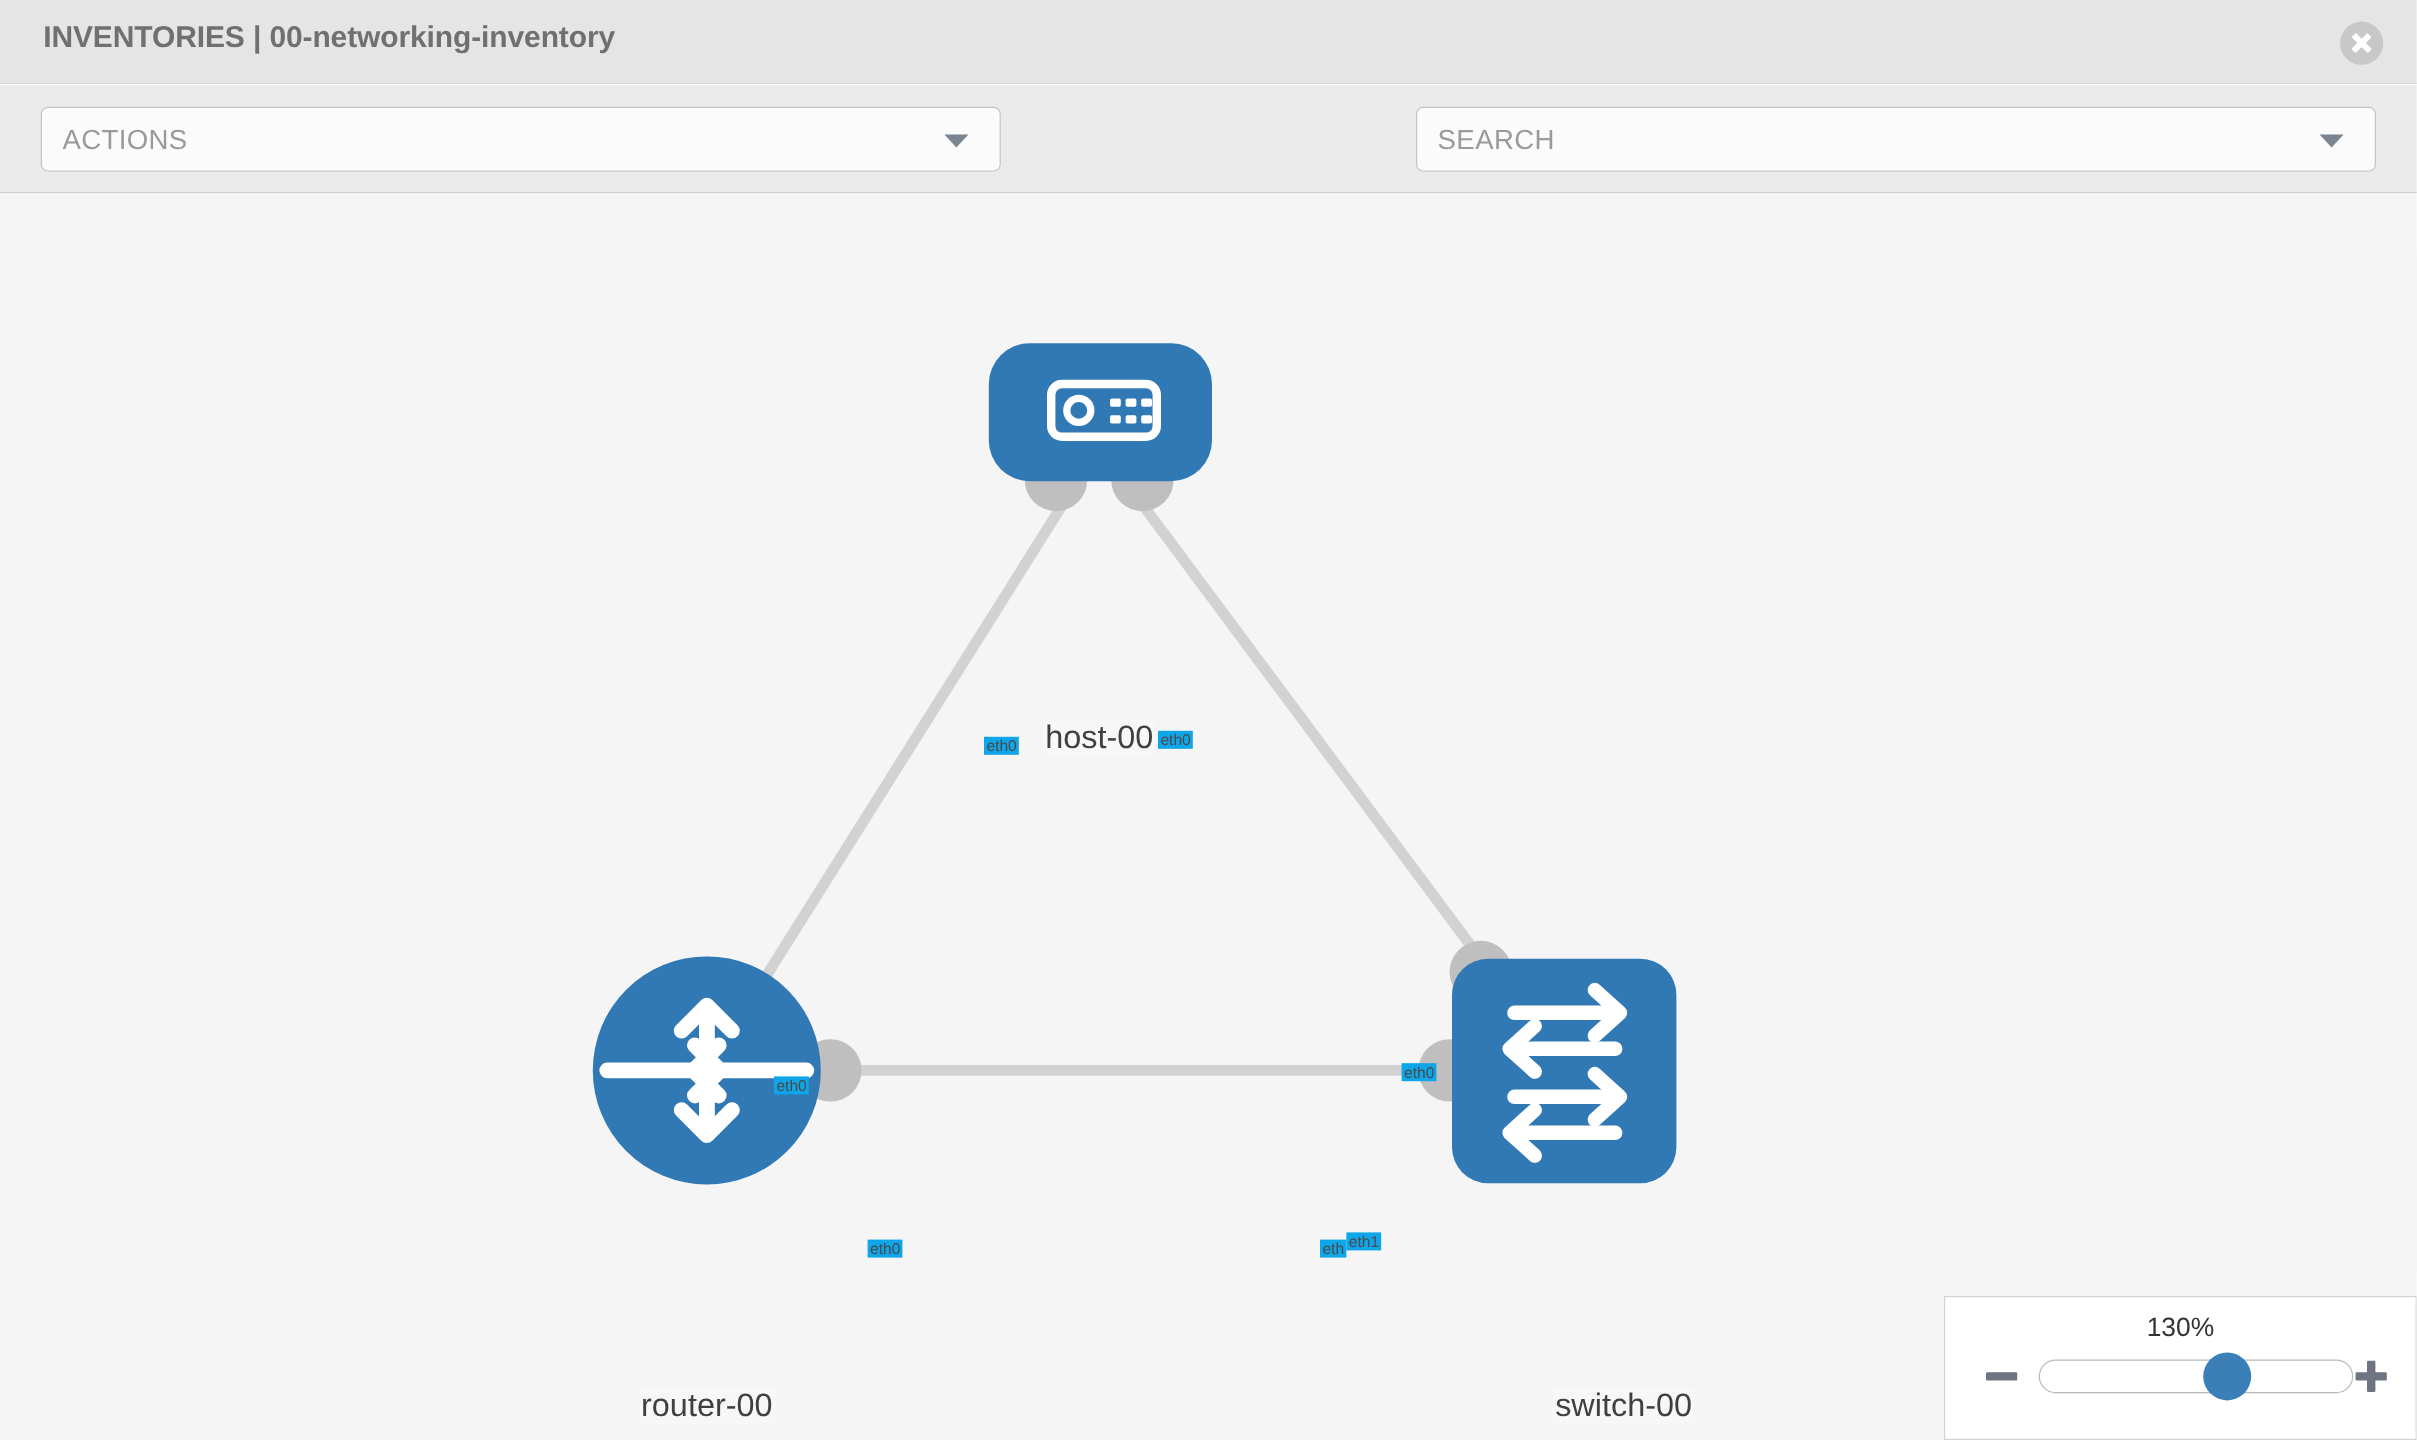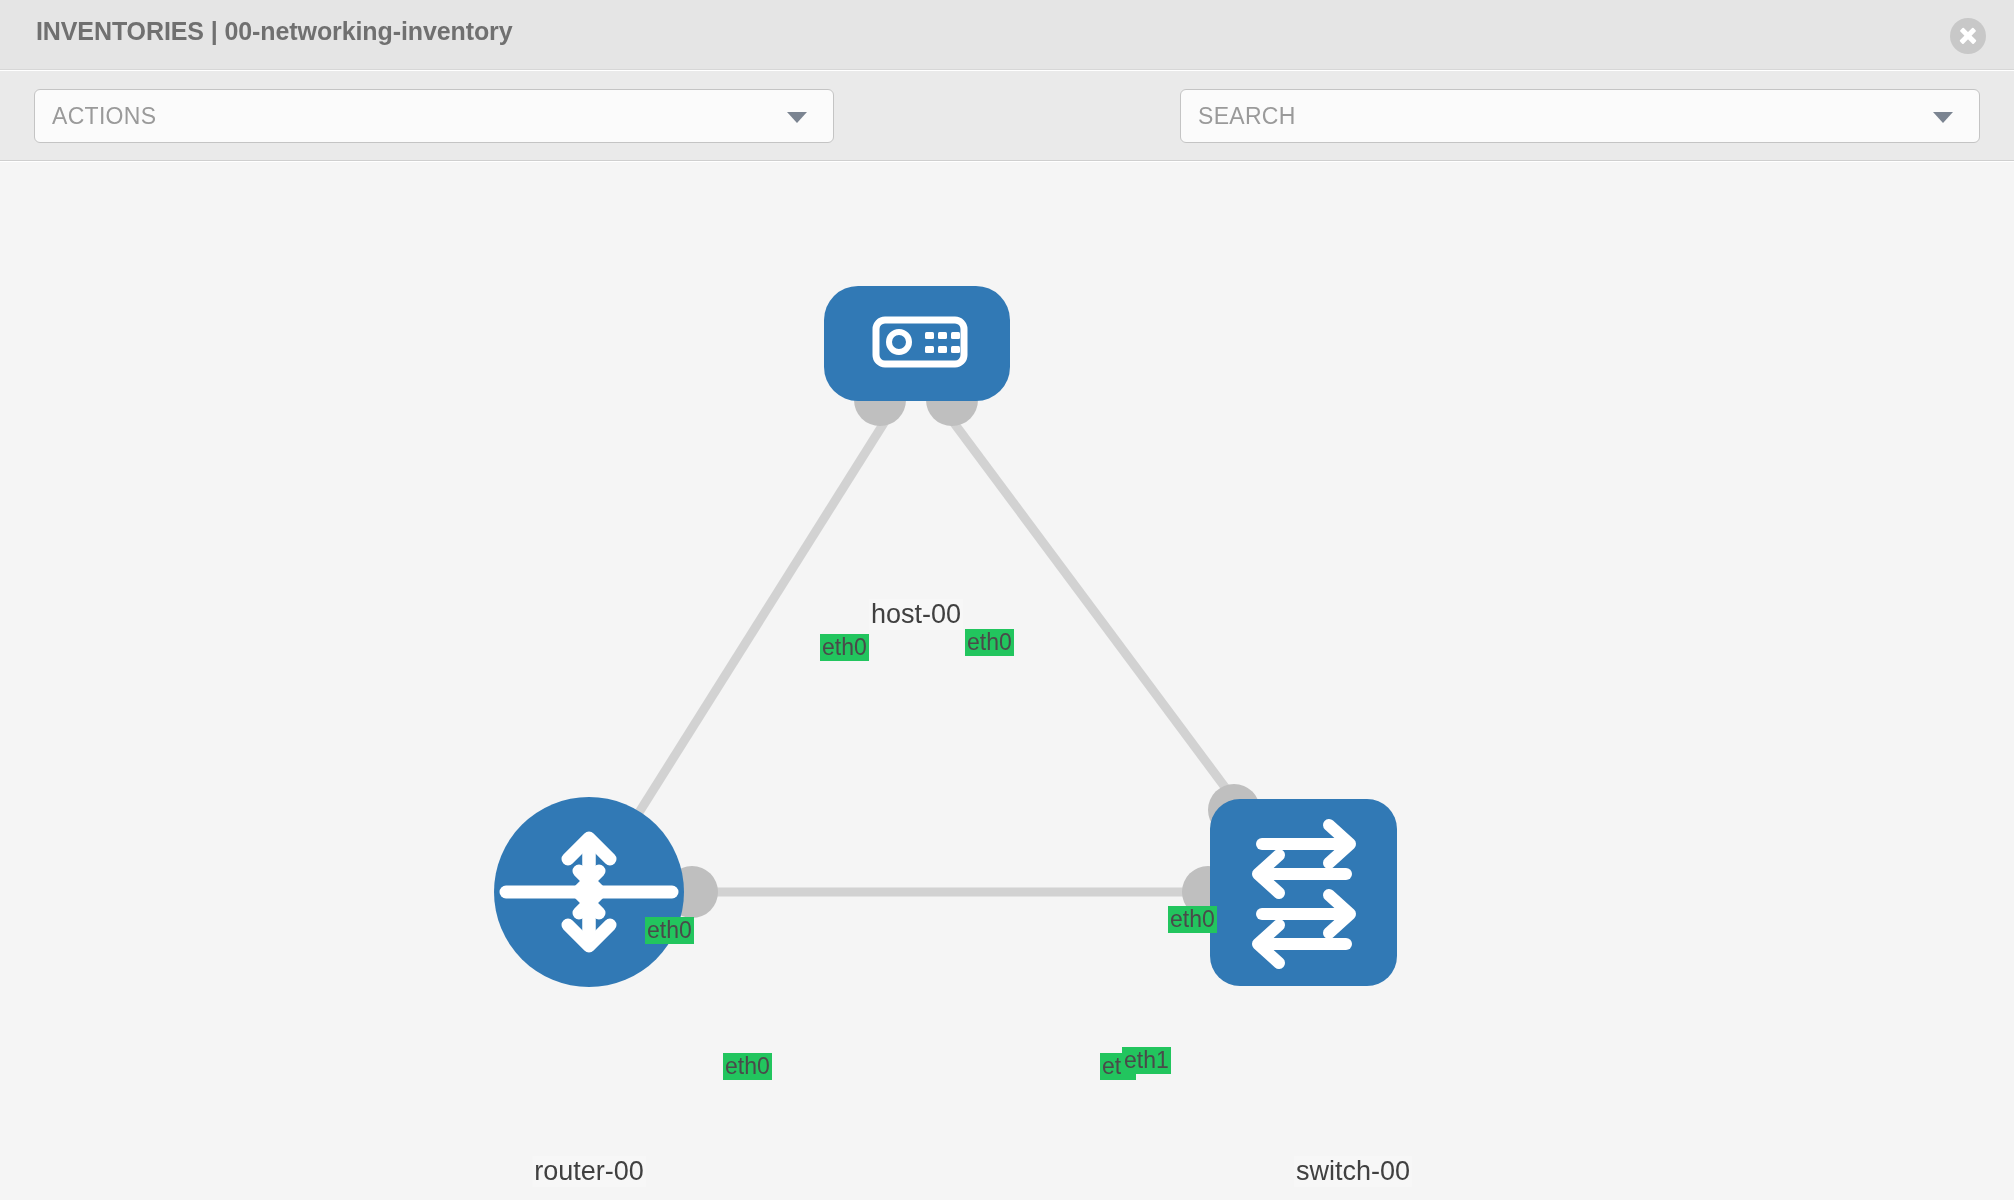--- a/index.html
+++ b/index.html
@@ -140,26 +140,25 @@
     position: absolute;
     font-size: 27px;
     color: #404040;
     background: #f7f7f7;
     white-space: nowrap;
     padding: 0 2px;
     transform: translateX(-50%);
   }
   .iface-label {
     position: absolute;
-    font-size: 23px;
+    font-size: 13px;
     color: #4a4a4a;
-    background: #22c55e;
+    background: #0ea5e9;
     white-space: nowrap;
     padding: 0 2px;
-    margin-top: 20px;
   }
 
   
   .zoom-panel {
     position: absolute;
     left: 1620px; top: 1080px;
     width: 394px; height: 120px;
     background: #ffffff;
     border: 1px solid #d2d2d2;
   }
@@ -331,15 +330,28 @@
     <div class="node-label" style="left:1353px; top:994px;">switch-00</div>
 
     <div class="iface-label" style="left:820px; top:452px;">eth0</div>
     <div class="iface-label" style="left:965px; top:447px;">eth0</div>
     <div class="iface-label" style="left:645px; top:735px;">eth0</div>
     <div class="iface-label" style="left:1168px; top:724px;">eth0</div>
     <div class="iface-label" style="left:723px; top:871px;">eth0</div>
     <div class="iface-label" style="left:1100px; top:871px;">eth</div>
     <div class="iface-label" style="left:1122px; top:865px;text-align:center;">eth1</div>
 
+    <div class="zoom-panel" style="left:1620px; top:918px;">
+      <div class="zoom-value">130%</div>
+      <div class="zoom-minus">
+        <span class="bar-h"></span>
+      </div>
+      <div class="zoom-slider">
+        <span class="zoom-thumb" id="zoom-thumb" style="left: 60%;"></span>
+      </div>
+      <div class="zoom-plus">
+        <span class="bar-h"></span>
+        <span class="bar-v"></span>
+      </div>
+    </div>
 
   </div>
 </div>
 
 </body></html>

